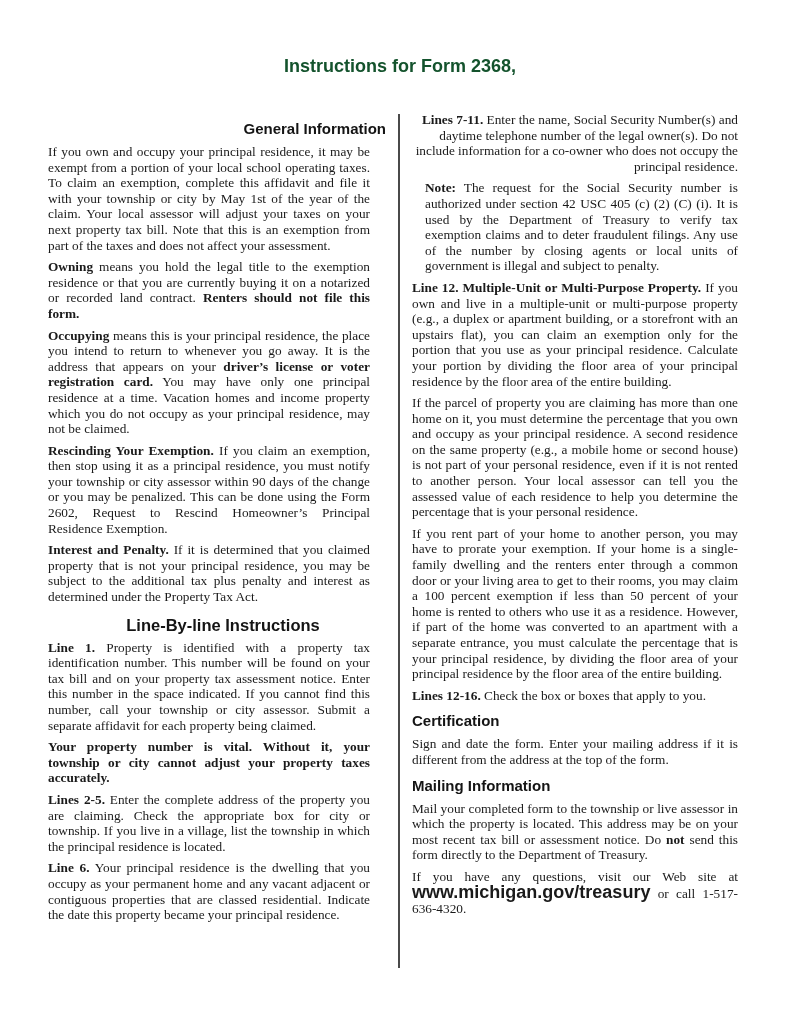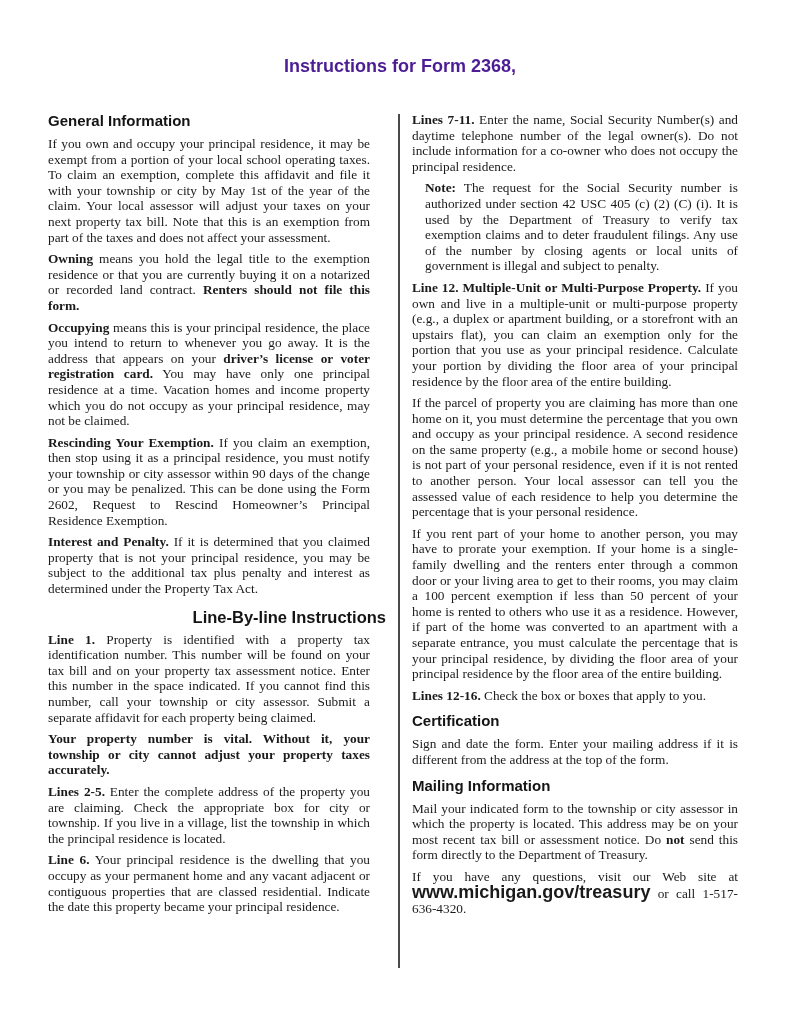--- a/index.html
+++ b/index.html
@@ -18,21 +18,21 @@
   .page-title {
     position: absolute;
     top: 55px;
     left: 0;
     right: 0;
     text-align: center;
     font-family: "Liberation Sans", sans-serif;
     font-weight: bold;
     font-size: 18px;
     line-height: 22px;
-    color: #4c1d95;
+    color: #14532d;
   }
   .column {
     position: absolute;
     top: 112px;
     font-size: 13.3px;
     line-height: 15.6px;
     text-align: justify;
     hyphens: none;
   }
   #col-left  { left: 48px;  width: 338px; }
@@ -59,24 +59,24 @@
     margin: 9px 0 6px 0;
     text-align: left;
     color: #141414;
   }
   .column .h2 {
     font-family: "Liberation Sans", sans-serif;
     font-weight: bold;
     font-size: 16.5px;
     line-height: 20px;
     margin: 10px 0 5px 12px;
-    text-align: right;
+    text-align: center;
     color: #141414;
   }
-  .column > :first-child { margin-top: 0; }
+  .column > :first-child { margin-top: 8px; text-align: right; }
   .run-b { font-weight: bold; }
   .run-i { }
   .run-sans { font-family: "Liberation Sans", sans-serif; font-size: 18px; }
 </style>
 </head>
 <body>
 
 <div class="page-title">
   <div>Instructions for Form 2368,</div>
 </div>
@@ -99,15 +99,15 @@
 <div id="col-right" class="column">
     <p class="para"><span class=" run-b">Lines 7-11.</span><span class=""> Enter the name, Social Security Number(s) and daytime telephone number of the legal owner(s). Do not include information for a co-owner who does not occupy the principal residence.</span></p>
     <p class="para indent"><span class=" run-b">Note:</span><span class=""> The request for the Social Security number is authorized under section 42 USC 405 (c) (2) (C) (i). It is used by the Department of Treasury to verify tax exemption claims and to deter fraudulent filings. Any use of the number by closing agents or local units of government is illegal and subject to penalty.</span></p>
     <p class="para"><span class=" run-b">Line 12. Multiple-Unit or Multi-Purpose Property.</span><span class=""> If you own and live in a multiple-unit or multi-purpose property (e.g., a duplex or apartment building, or a storefront with an upstairs flat), you can claim an exemption only for the portion that you use as your principal residence. Calculate your portion by dividing the floor area of your principal residence by the floor area of the entire building.</span></p>
     <p class="para"><span class="">If the parcel of property you are claiming has more than one home on it, you must determine the percentage that you own and occupy as your principal residence. A second residence on the same property (e.g., a mobile home or second house) is not part of your personal residence, even if it is not rented to another person. Your local assessor can tell you the assessed value of each residence to help you determine the percentage that is your personal residence.</span></p>
     <p class="para"><span class="">If you rent part of your home to another person, you may have to prorate your exemption. If your home is a single-family dwelling and the renters enter through a common door or your living area to get to their rooms, you may claim a 100 percent exemption if less than 50 percent of your home is rented to others who use it as a residence. However, if part of the home was converted to an apartment with a separate entrance, you must calculate the percentage that is your principal residence, by dividing the floor area of your principal residence by the floor area of the entire building.</span></p>
     <p class="para"><span class=" run-b">Lines 12-16.</span><span class=""> Check the box or boxes that apply to you.</span></p>
     <div class="h1">Certification</div>
     <p class="para"><span class="">Sign and date the form. Enter your mailing address if it is different from the address at the top of the form.</span></p>
     <div class="h1">Mailing Information</div>
-    <p class="para"><span class="">Mail your indicated form to the township or city assessor in which the property is located. This address may be on your most recent tax bill or assessment notice. Do </span><span class=" run-b">not</span><span class=""> send this form directly to the Department of Treasury.</span></p>
+    <p class="para"><span class="">Mail your completed form to the township or live assessor in which the property is located. This address may be on your most recent tax bill or assessment notice. Do </span><span class=" run-b">not</span><span class=""> send this form directly to the Department of Treasury.</span></p>
     <p class="para"><span class="">If you have any questions, visit our Web site at </span><span class=" run-b run-sans">www.michigan.gov/treasury</span><span class=""> or call 1-517-636-4320.</span></p>
   </div>
 
 </body></html>

